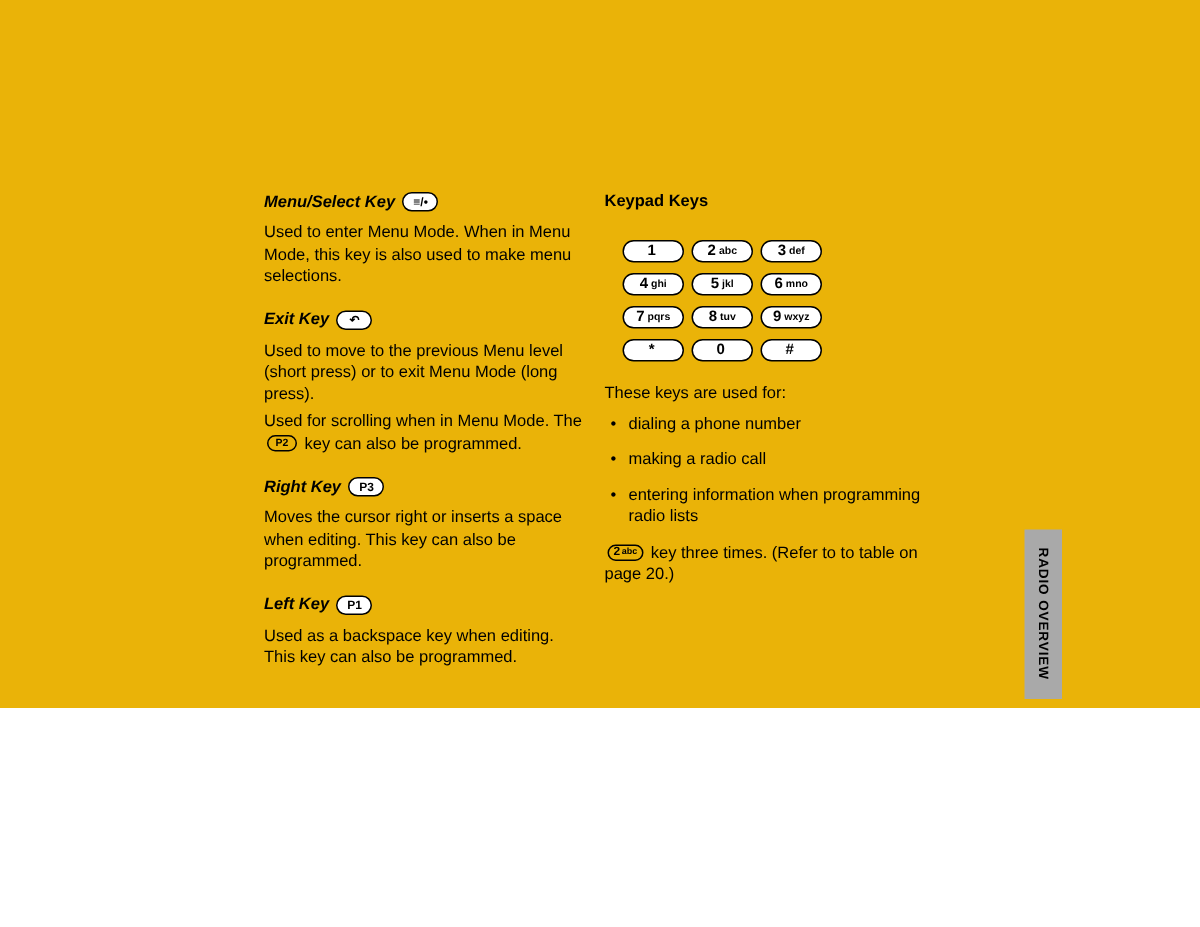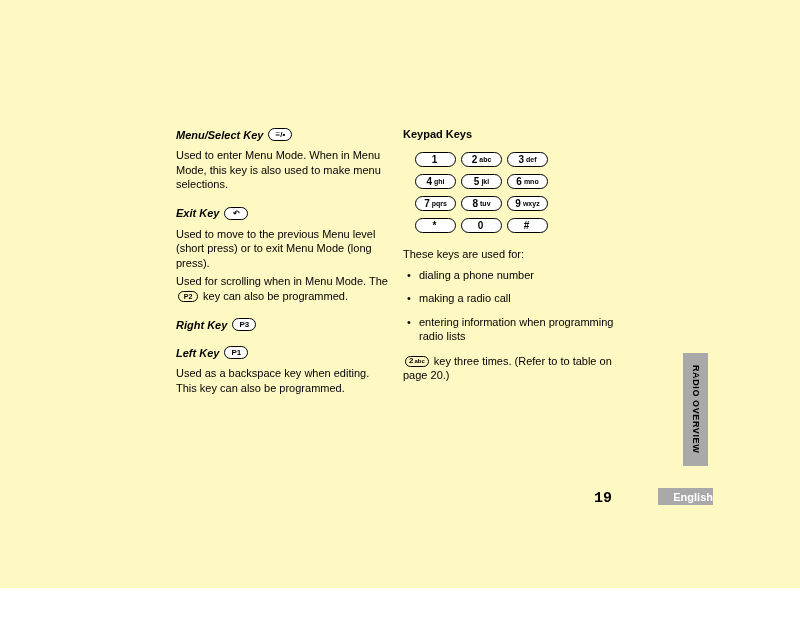--- a/index.html
+++ b/index.html
@@ -1,21 +1,21 @@
 <!DOCTYPE html>
 <html><head>
 <meta charset="utf-8">
 <style>
   * { box-sizing: border-box; }
   html, body { margin: 0; padding: 0; background: #ffffff; }
   .page {
     position: relative;
     width: 800px;
-    height: 588px;
-    background: #fef9c3;
+    height: 472px;
+    background: #eab308;
     font-family: "Liberation Sans", sans-serif;
     color: #000;
     overflow: hidden;
   }
 
   
   .col-left  { position: absolute; left: 176px; top: 128px; width: 216px; }
   .col-right { position: absolute; left: 403px; top: 128px; width: 232px; }
 
   .key-heading {
@@ -74,21 +74,21 @@
     border: 2px solid #000;
     border-radius: 50%;
     background: #fff;
     flex: none;
   }
 
   
   .section-title {
     font-size: 11px;
     font-weight: bold;
-    margin: 0 0 12px 0;
+    margin: 0 0 20px 0;
   }
   .keypad {
     display: grid;
     grid-template-columns: repeat(3, 45px);
     column-gap: 1px;
     row-gap: 7px;
     margin: 0 0 14px 12px;
   }
   .keypad-key {
     width: 41px;
@@ -186,20 +186,21 @@
       <span class="pill">↶</span>
     </div>
     <p class="body">Used to move to the previous Menu level (short press) or to exit Menu Mode (long press).</p>
 
     <p class="body"><span>Used for scrolling when in Menu Mode. The </span><span class="pill-inline">P2</span><span> key can also be programmed.</span></p>
 
     <div class="key-heading">
       <span>Right Key</span>
       <span class="pill">P3</span>
     </div>
+    <p class="body">Moves the cursor right or inserts a space when editing. This key can also be programmed.</p>
 
     <div class="key-heading">
       <span>Left Key</span>
       <span class="pill">P1</span>
     </div>
     <p class="body">Used as a backspace key when editing. This key can also be programmed.</p>
 
   </div>
 
   <div class="col-right">

